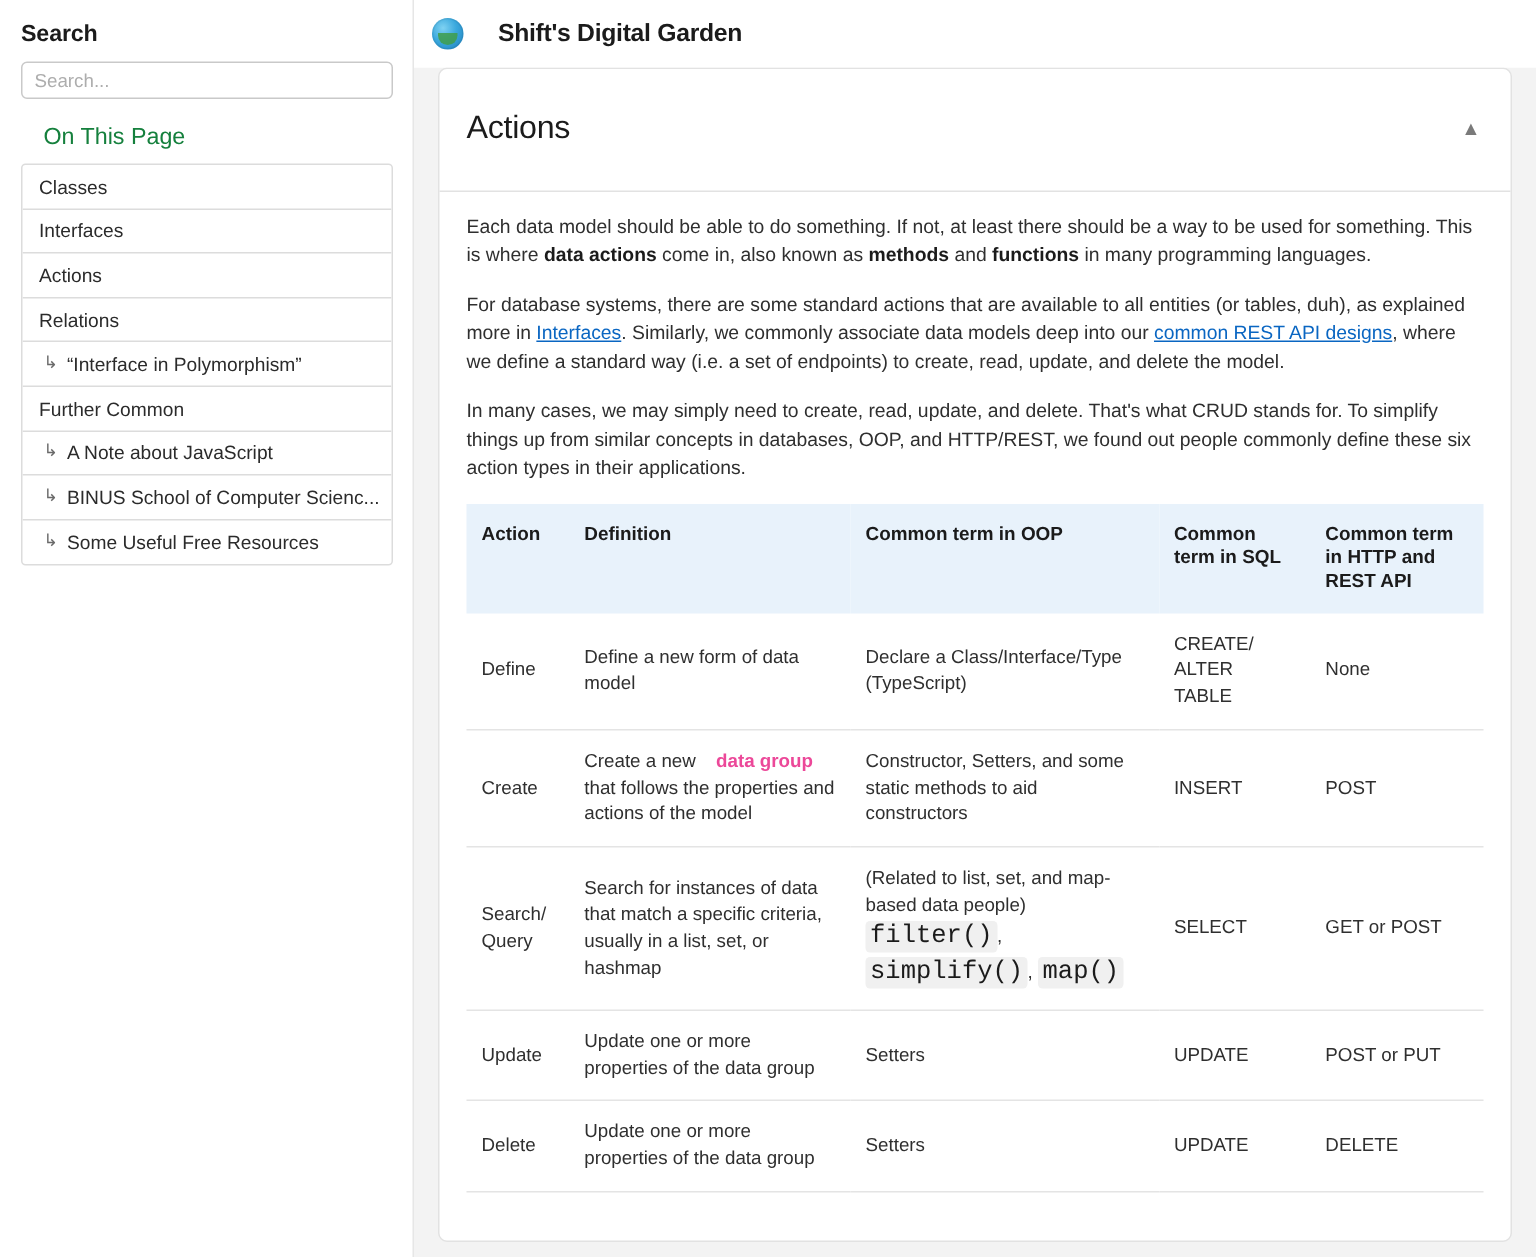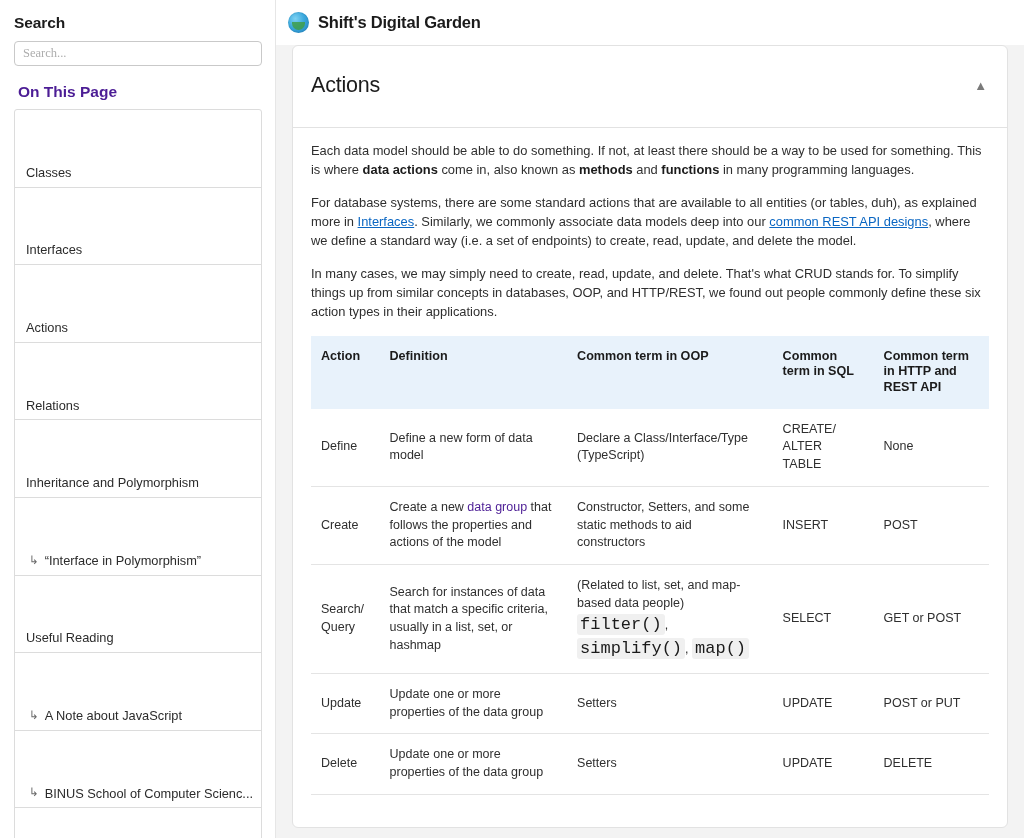--- a/index.html
+++ b/index.html
@@ -34,50 +34,49 @@
     color: #1b1b1b;
     letter-spacing: -0.1px;
   }
   .search-input {
     width: 248px;
     height: 25px;
     border: 1px solid #c9c9c9;
     border-radius: 4px;
     padding: 2px 8px;
     font-size: 12.5px;
-    font-family: Liberation Serif, serif;
+    font-family: Liberation Sans, sans-serif;
     color: #3b82f6;
     background: #fff;
     outline: none;
   }
   .search-input::placeholder { color: #adadad; }
   .onthispage-title {
     font-size: 15.5px;
-    font-weight: bold;
-    margin: 17px 0 8px 4px;
-    color: #4c1d95;
+    font-weight: normal;
+    margin: 17px 0 8px 15px;
+    color: #15803d;
   }
   .toc {
     width: 248px;
     border: 1px solid #dcdcdc;
     border-radius: 3px;
     overflow: hidden;
     background: #fff;
   }
   .toc-item {
     height: 29.6px;
     display: flex;
     align-items: center;
     padding: 0 11px;
     font-size: 12.8px;
     color: #2b2b2b;
     border-bottom: 1px solid #dcdcdc;
     white-space: nowrap;
     overflow: hidden;
-    margin-top: 48px;
   }
   .toc-item:last-child { border-bottom: none; }
   .toc-item .arrow {
     color: #6a6a6a;
     margin-right: 6px;
     font-size: 11.5px;
     line-height: 1;
   }
   .toc-item.sub { padding-left: 14px; }
 
@@ -88,21 +87,21 @@
     background: #f3f3f3;
     position: relative;
     overflow: hidden;
   }
   .topbar {
     height: 45px;
     background: #ffffff;
     display: flex;
     align-items: center;
     padding-left: 12px;
-    gap: 9px;
+    gap: 23px;
     border-bottom: 1px solid #ffffff;
   }
   .logo {
     width: 21px; height: 21px;
     border-radius: 50%;
     background: radial-gradient(circle at 35% 32%, #7fd2f2 0%, #3aa8dd 45%, #1f7fbd 100%);
     position: relative;
     flex: 0 0 21px;
     box-shadow: inset 0 0 0 1px rgba(0,0,0,0.06);
   }
@@ -183,21 +182,21 @@
   }
   table.actions tbody td {
     font-size: 12.5px;
     color: #2f2f2f;
     padding: 12px 10px;
     border-bottom: 1px solid #e4e4e4;
     vertical-align: middle;
     line-height: 1.42;
   }
   table.actions tbody tr:last-child td { border-bottom: 1px solid #e4e4e4; }
-  td b { font-weight: normal; color: #4c1d95; }
+  td b { font-weight: bold; color: #ec4899; margin-left: 10px; }
   code.inline {
     font-family: "Liberation Mono", monospace;
     font-size: 17px;
     background: #f0f0f0;
     border-radius: 3px;
     padding: 1px 3px;
     color: #1b1b1b;
   }
   .col-action { width: 9.5%; }
   .col-def { width: 26%; }
@@ -222,29 +221,26 @@
       </div>
       <div class="toc-item">
         <span>Interfaces</span>
       </div>
       <div class="toc-item">
         <span>Actions</span>
       </div>
       <div class="toc-item">
         <span>Relations</span>
       </div>
-      <div class="toc-item">
-        <span>Inheritance and Polymorphism</span>
-      </div>
       <div class="toc-item sub">
         <span class="arrow">↳</span>
         <span>“Interface in Polymorphism”</span>
       </div>
       <div class="toc-item">
-        <span>Useful Reading</span>
+        <span>Further Common</span>
       </div>
       <div class="toc-item sub">
         <span class="arrow">↳</span>
         <span>A Note about JavaScript</span>
       </div>
       <div class="toc-item sub">
         <span class="arrow">↳</span>
         <span>BINUS School of Computer Scienc...</span>
       </div>
       <div class="toc-item sub">

